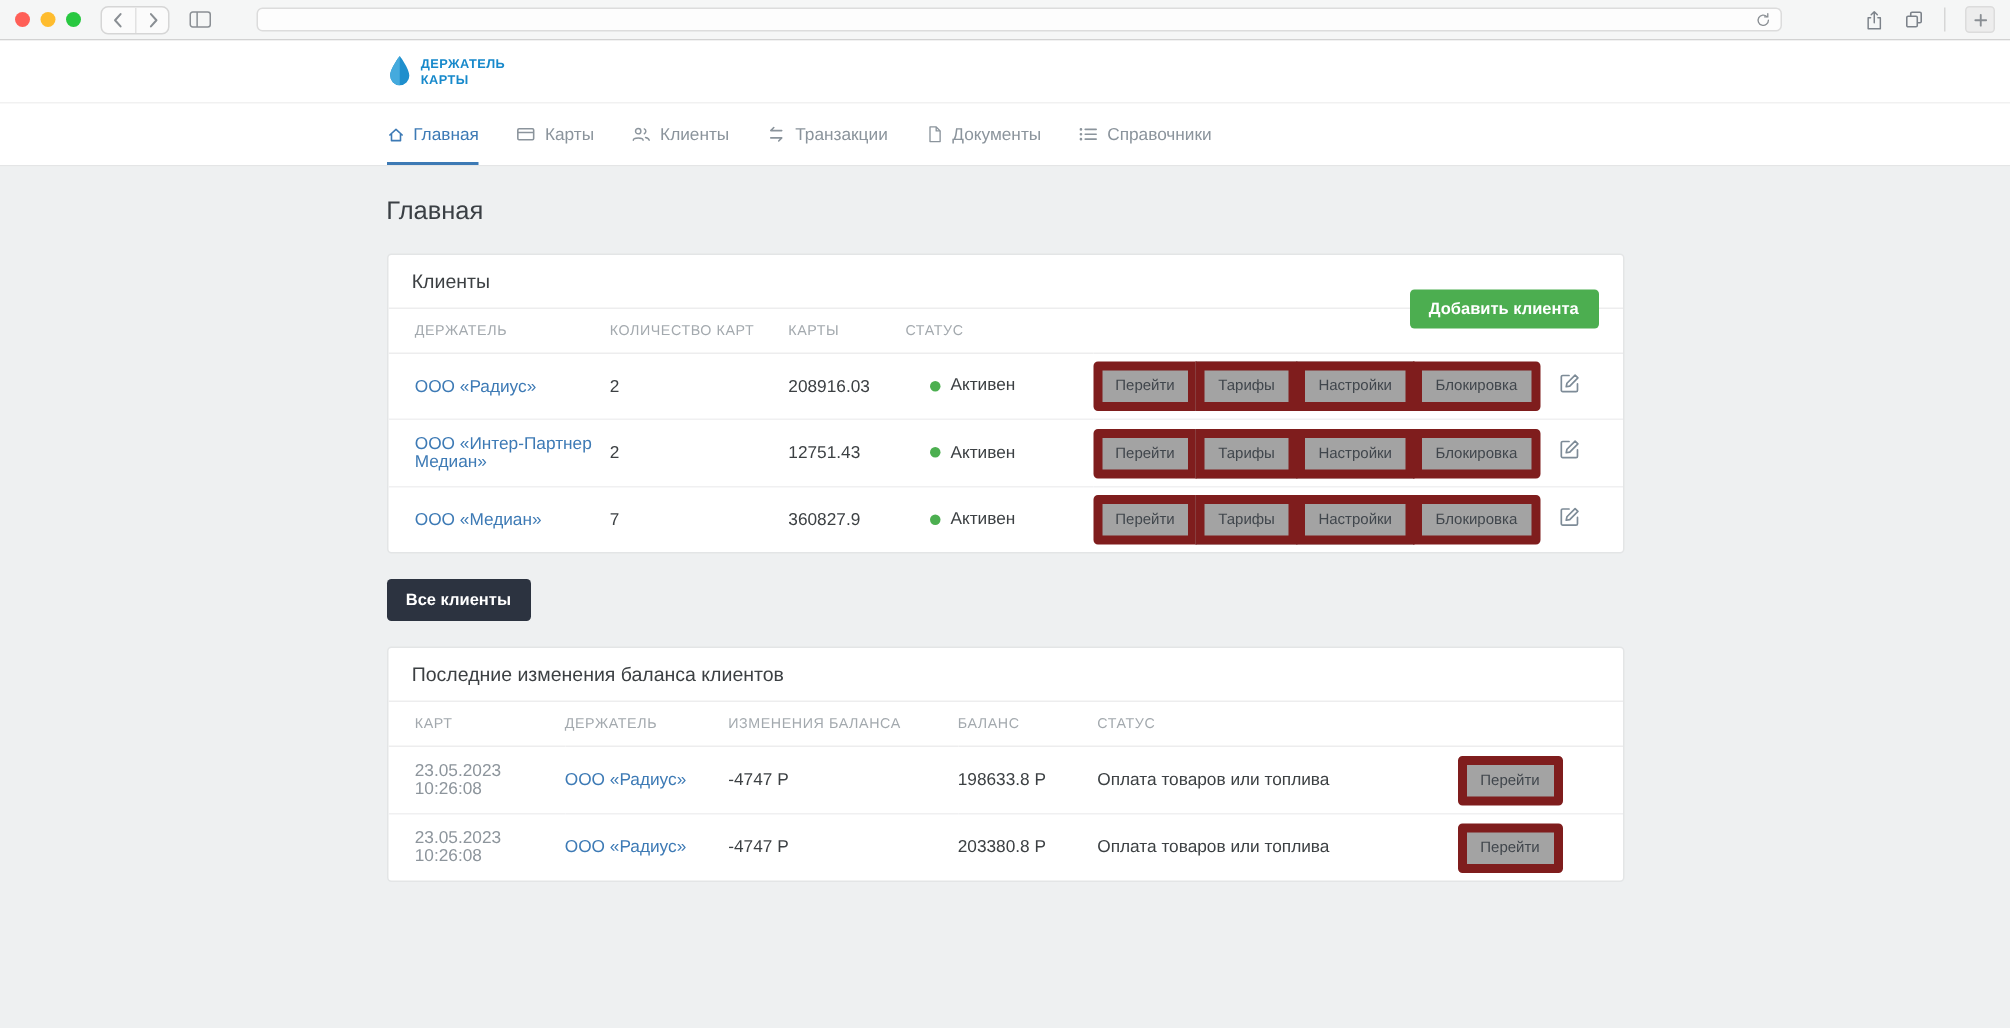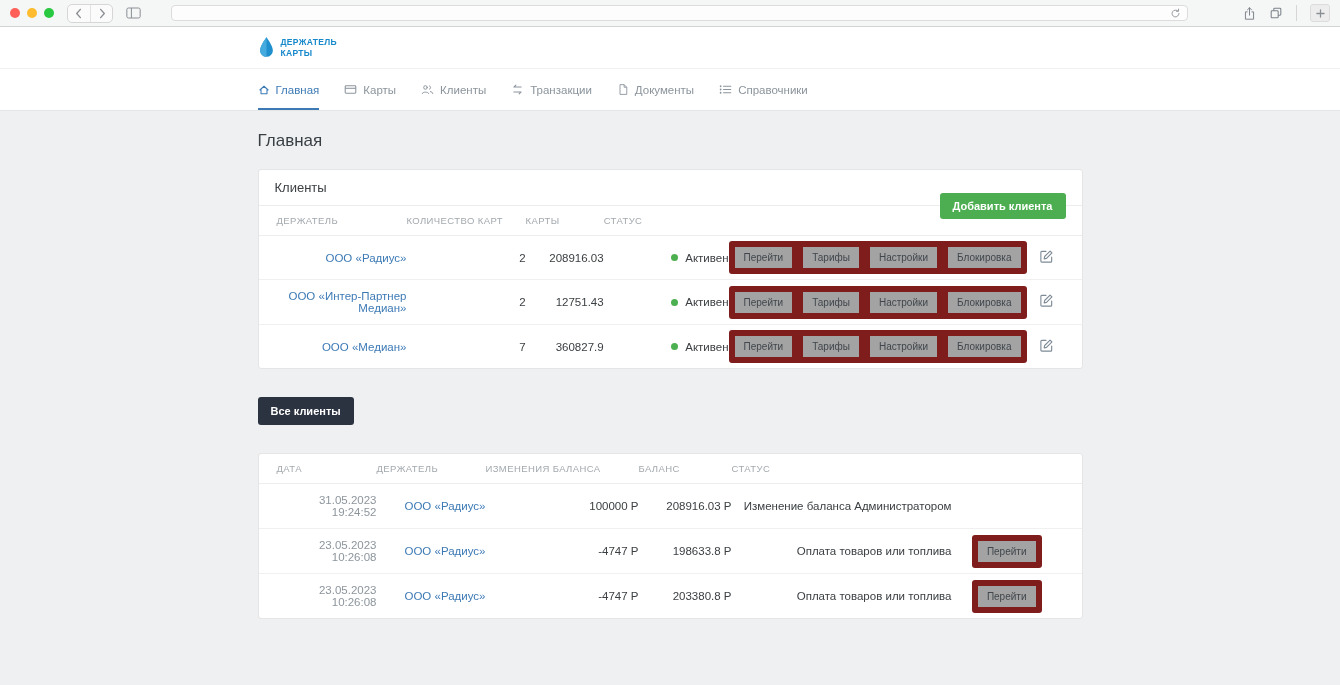--- a/index.html
+++ b/index.html
@@ -77,21 +77,21 @@
     margin-top:36px;
   }
 
   table { width:100%; border-collapse:collapse; font-size:11.5px; }
   th {
     text-align:left; font-weight:normal; font-size:9.5px; color:#a3a9ae;
     letter-spacing:.4px; padding:9px 0; border-bottom:1px solid #ededee;
   }
   th:first-child, td:first-child { padding-left:18px; }
   tbody tr + tr td { border-top:1px solid #f0f0f1; }
-  td { padding:10px 0; color:#3c4043; vertical-align:middle;text-align:right; }
+  td { padding:10px 0; color:#3c4043; vertical-align:middle; }
   .muted { color:#8d959c; }
   a.link { color:#3d7ab5; text-decoration:none; cursor:pointer; }
 
   .status { display:inline-flex; align-items:center;padding-left:16px; }
   .dot { width:7px; height:7px; border-radius:50%; background:#4caf50; margin-right:7px; display:inline-block; }
 
   .actions { text-align:right; padding:5px 28px 5px 0; white-space:nowrap; }
   .btn-group { display:inline-flex; }
   .mini-btn {
     background:#a3a3a3; border:6px solid #7f1d1d; color:#40464c; font-size:10px;
@@ -101,21 +101,21 @@
   .btn-group .mini-btn:first-child { border-radius:3px 0 0 3px; margin-left:0; }
   .btn-group .mini-btn:last-child { border-radius:0 3px 3px 0; }
   .mini-btn.solo { border-radius:3px; margin-left:0; }
   .icon-btn {
     background:none; border:none; color:#7d8b97; cursor:pointer;
     vertical-align:middle; margin-left:12px; padding:0;
   }
   .go-cell { text-align:right; padding:5px 40px 5px 0; }
 
   .dark-btn {
-    margin:28px 0; background:#2c3340; color:#fff; border:none; border-radius:3px;
+    margin:17px 0; background:#2c3340; color:#fff; border:none; border-radius:3px;
     font-size:11px; font-weight:bold; padding:8px 13px; cursor:pointer;
     font-family:"Liberation Sans", sans-serif;
   }
 </style>
 </head>
 <body>
 
 <div class="chrome">
   <div class="traffic">
     <span class="tl red"></span>
@@ -326,47 +326,42 @@
                 </svg></button></td>
           </tr>
         </tbody>
     </table>
   </div>
 
   <button class="dark-btn">Все клиенты</button>
 
   
   <div class="card">
+    <div class="card-header">
+      <span class="card-title">Последние изменения баланса клиентов</span>
+    </div>
     <table>
       <colgroup>
           <col style="width:118px">
           <col style="width:109px">
           <col style="width:153px">
           <col style="width:93px">
           <col>
           <col style="width:130px">
         </colgroup>
       <thead>
           <tr>
-            <th>ДАТА</th>
+            <th>КАРТ</th>
             <th>ДЕРЖАТЕЛЬ</th>
             <th>ИЗМЕНЕНИЯ БАЛАНСА</th>
             <th>БАЛАНС</th>
             <th colspan="2">СТАТУС</th>
           </tr>
         </thead>
       <tbody>
-          <tr>
-            <td class="muted">31.05.2023 19:24:52</td>
-            <td><a class="link">ООО «Радиус»</a></td>
-            <td>100000 Р</td>
-            <td>208916.03 Р</td>
-            <td>Изменение баланса Администратором</td>
-            <td class="go-cell"></td>
-          </tr>
           <tr>
             <td class="muted">23.05.2023 10:26:08</td>
             <td><a class="link">ООО «Радиус»</a></td>
             <td>-4747 Р</td>
             <td>198633.8 Р</td>
             <td>Оплата товаров или топлива</td>
             <td class="go-cell"><button class="mini-btn solo">Перейти</button></td>
           </tr>
           <tr>
             <td class="muted">23.05.2023 10:26:08</td>

